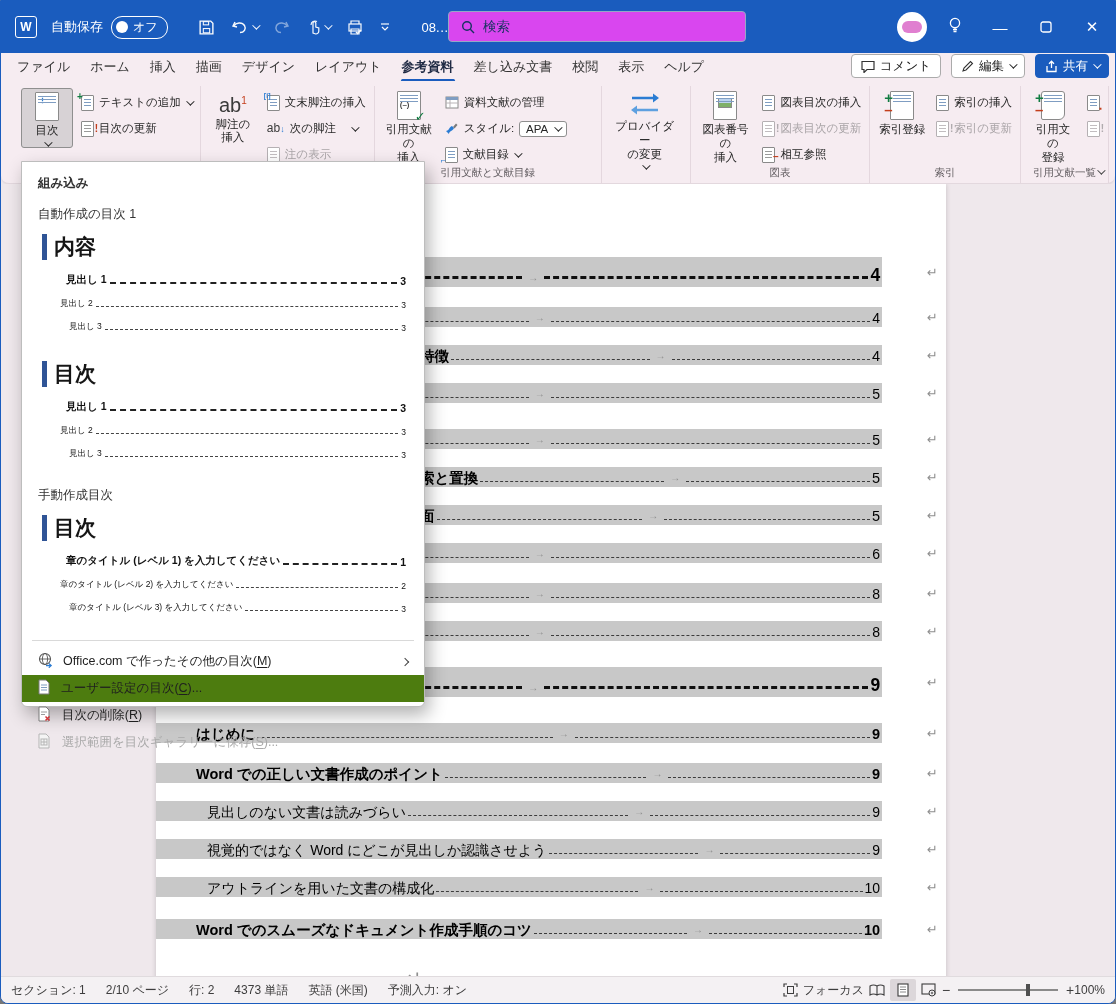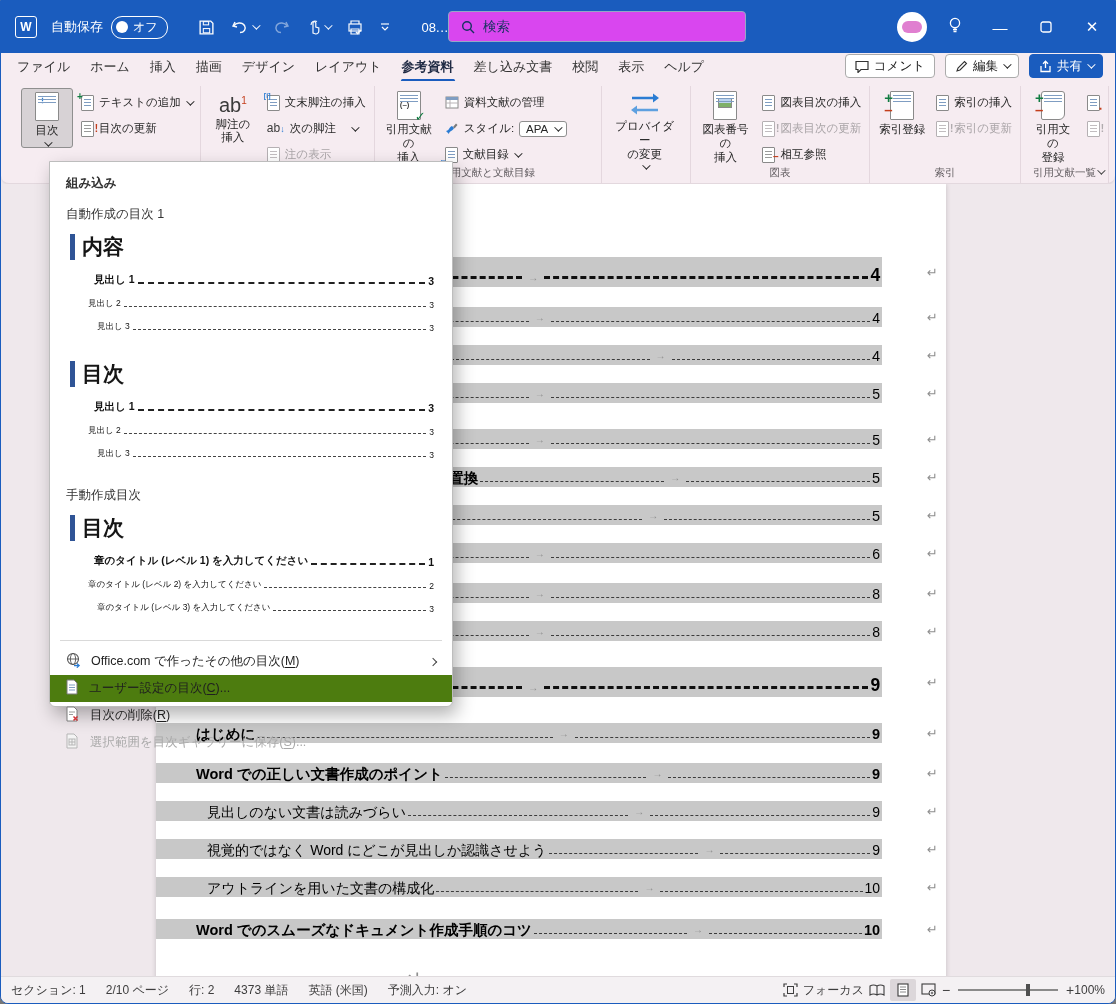--- a/index.html
+++ b/index.html
@@ -24,21 +24,21 @@
   .avatar{width:30px;height:30px;border-radius:50%;background:#fff;display:flex;align-items:center;justify-content:center;margin-right:20px;overflow:hidden;}
   .avatar i{width:20px;height:12px;border-radius:7px;background:#e07fd0;display:block;}
   .bulb{margin-right:14px;}
   .wctl{width:46px;height:52px;display:flex;align-items:center;justify-content:center;font-size:15px;}
 
   
   .tabrow{position:absolute;top:52px;left:0;right:0;height:28px;background:#f6ecf1;display:flex;align-items:center;padding-left:6px;font-size:13px;color:#333;}
   .tab{position:relative;padding:4px 10px;white-space:nowrap;}
   .tab.active{color:#1f2a44;font-weight:bold;}
   .tab.active::after{content:"";position:absolute;left:9px;right:9px;bottom:-2px;height:3px;border-radius:2px;background:#1a5cbe;}
-  .tr-right{position:absolute;right:12px;top:53px;display:flex;gap:10px;align-items:center;justify-content:space-between;}
+  .tr-right{position:absolute;right:6px;top:53px;display:flex;gap:10px;align-items:center;justify-content:space-between;}
   .pillbtn{display:flex;align-items:center;gap:5px;background:#fff;border:1px solid #ababab;border-radius:4px;height:24px;padding:0 9px;font-size:12.5px;color:#222;}
   .pillbtn.blue{background:#1a5cbe;border-color:#1a5cbe;color:#fff;}
 
   
   .ribbon{position:absolute;top:80px;left:0;right:0;height:103px;background:#f6ecf1;border-bottom:1px solid #e3d8de;border-radius:0 0 8px 8px;box-shadow:0 1px 2px rgba(0,0,0,.06);display:flex;align-items:stretch;padding:5px 6px 0 14px;font-size:11.5px;color:#262626;}
   .rgroup{position:relative;display:flex;align-items:flex-start;gap:8px;padding:2px 8px 18px 6px;border-right:1px solid #e4d7de;}
   .rgroup:last-child{border-right:none;}
   .glabel{position:absolute;bottom:3px;left:0;right:0;text-align:center;font-size:10.5px;color:#5f5a5e;white-space:nowrap;}
   .bigbtn{display:flex;flex-direction:column;align-items:center;gap:3px;min-width:52px;text-align:center;line-height:1.2;white-space:pre-line;padding:3px 3px 0 3px;}
   .bigbtn.pressed{background:#d7d2d5;border:1px solid #8f8f8f;border-radius:3px;}
@@ -55,21 +55,21 @@
   .pg.dim{border-color:#b5b0b3;}
   .pg.dim::after{background:repeating-linear-gradient(to bottom,#c2bdc0 0,#c2bdc0 1px,transparent 1px,transparent 3px);}
   .pg .bdg{position:absolute;font-weight:bold;font-size:10px;line-height:1;}
   .pg.big{width:24px;height:29px;}
   .green{color:#107c41;} .red{color:#c43e1c;} .blue{color:#2b7cd3;} .gray{color:#b0abae;}
   .abico{font-size:20px;line-height:20px;color:#3a3a3a;font-family:"Liberation Sans",sans-serif;}
   .abico sup{color:#c43e1c;font-size:10px;}
   .abico.small{font-size:12px;line-height:12px;}
 
   
-  .tocmenu{position:absolute;left:20px;top:160px;width:404px;height:546px;background:#fff;border:1px solid #bdbdbd;border-radius:0 0 6px 6px;box-shadow:4px 8px 18px rgba(0,0,0,.3);z-index:50;padding-top:10px;font-size:12.5px;color:#1f1f1f;margin-left:28px;}
+  .tocmenu{position:absolute;left:20px;top:160px;width:404px;height:546px;background:#fff;border:1px solid #bdbdbd;border-radius:0 0 6px 6px;box-shadow:4px 8px 18px rgba(0,0,0,.3);z-index:50;padding-top:10px;font-size:12.5px;color:#1f1f1f;}
   .m-head{padding:3px 16px 6px 16px;font-weight:bold;font-size:12.5px;color:#333;}
   .g-label{padding:8px 16px 2px 16px;color:#333;}
   .preview{padding:6px 18px 8px 20px;}
   .p-title{display:flex;align-items:center;gap:7px;font-weight:bold;font-size:21px;color:#151515;margin:2px 0 12px 0;font-family:"Liberation Sans",sans-serif;}
   .p-bar{width:5px;height:26px;background:#2f5496;}
   .p-entry{display:flex;align-items:flex-end;font-family:"Liberation Serif","DejaVu Serif",serif;color:#111;margin-bottom:11px;}
   .p-entry .t{white-space:nowrap;}
   .p-entry .lead{flex:1;border-bottom:1.4px dashed #444;margin:0 3px 3px 3px;}
   .p-entry.lv1{font-size:10.5px;font-weight:bold;padding-left:24px;}
   .p-entry.lv1 .lead{border-bottom-width:2px;border-bottom-color:#222;}

